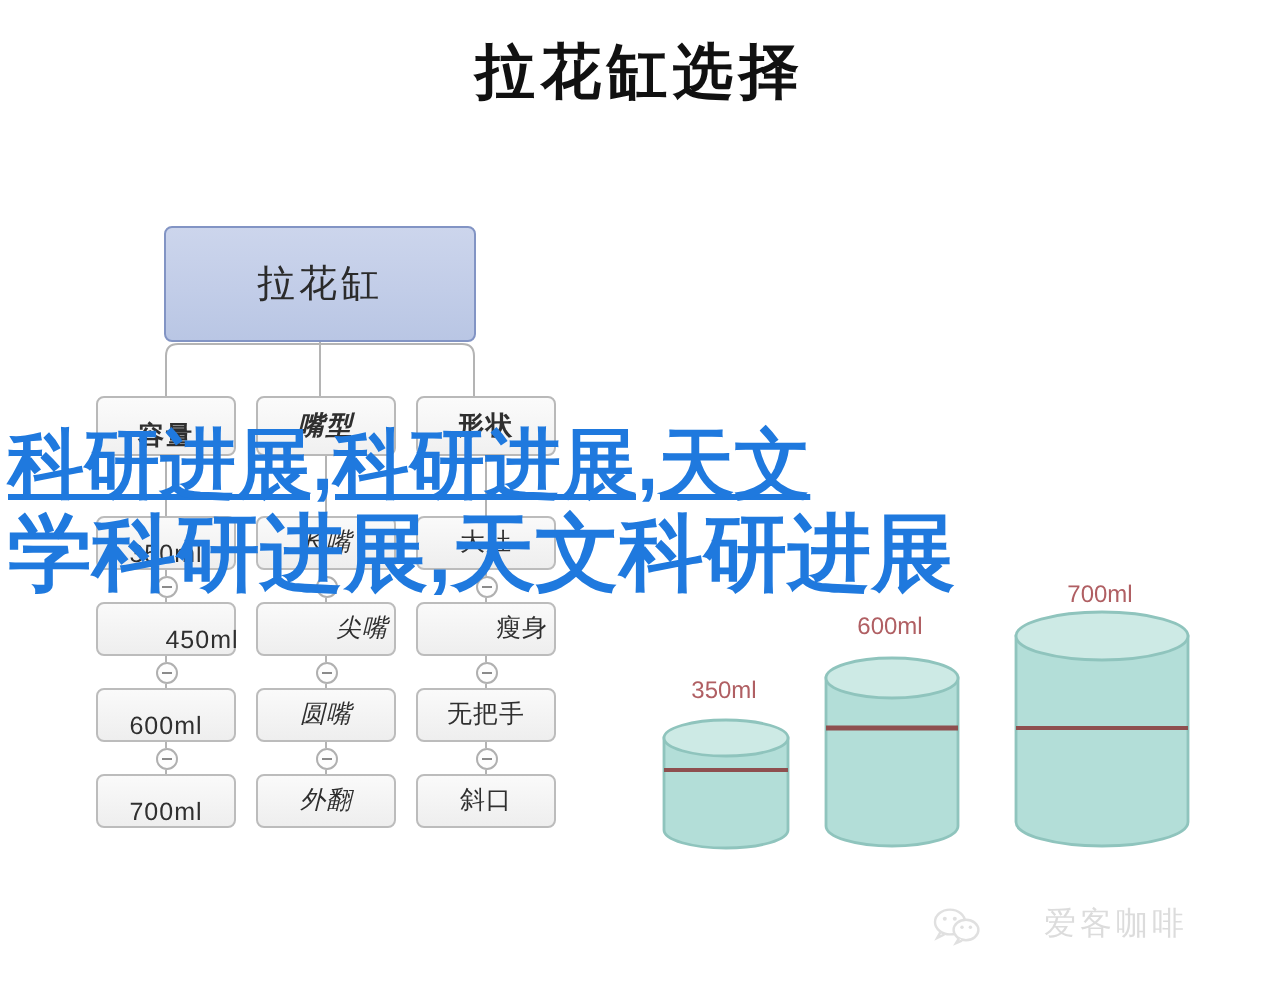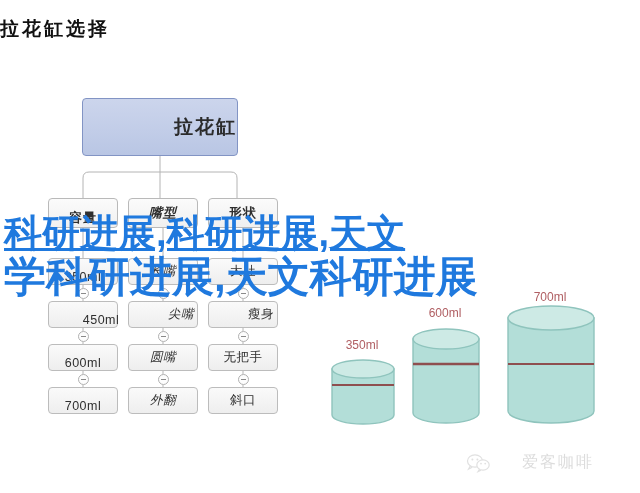--- a/index.html
+++ b/index.html
@@ -21,22 +21,23 @@
     background: #ffffff;
     overflow: hidden;
   }
 
   
   .page-title {
     position: absolute;
     left: 0;
     top: 16px;
     width: 640px;
+    text-align: center;
     font-family: "Liberation Serif", "DejaVu Serif", serif;
-    font-size: 19px;
+    font-size: 30px;
     font-weight: 700;
     letter-spacing: 3px;
     color: #111111;
     white-space: nowrap;
   }
 
   
   #tree {
     position: absolute;
     left: 0;
@@ -56,31 +57,30 @@
     position: absolute;
     box-sizing: border-box;
     display: flex;
     align-items: center;
     justify-content: center;
     border-radius: 4px;
     white-space: nowrap;
   }
   .node-root {
     left: 82px;
-    top: 98px;
+    top: 113px;
     width: 156px;
     height: 58px;
     background: linear-gradient(180deg, #ccd5ec 0%, #c2cde8 55%, #b9c6e4 100%);
     border: 1px solid #8294c4;
     font-family: "Liberation Serif", "DejaVu Serif", serif;
     font-size: 19px;
-    font-weight: 700;
+    font-weight: 400;
     color: #2b2b2b;
     letter-spacing: 2px;
-    justify-content: flex-end;
   }
   .node-l2 {
     top: 198px;
     width: 70px;
     height: 30px;
     background: linear-gradient(180deg, #fbfbfb 0%, #f0f0f0 100%);
     border: 1px solid #b9b9b9;
     font-size: 13px;
     font-weight: 600;
     color: #2f2f2f;

